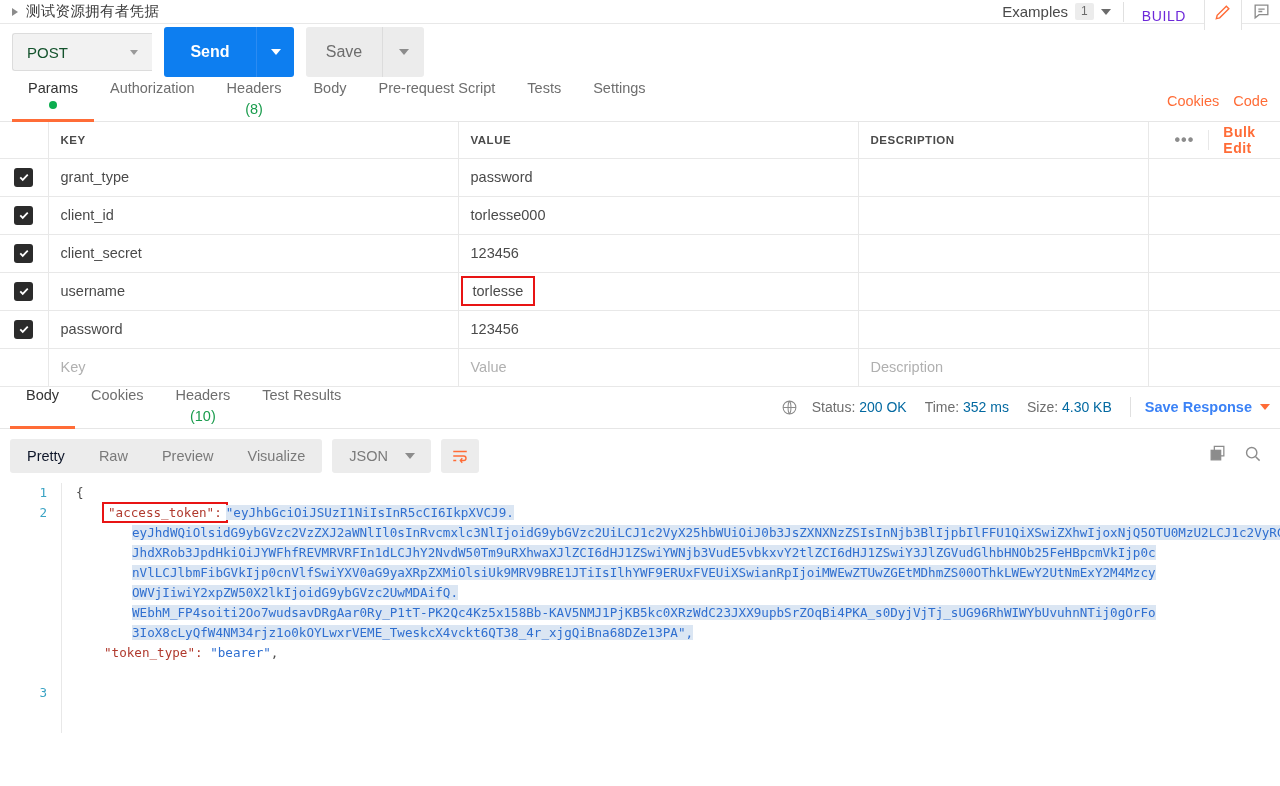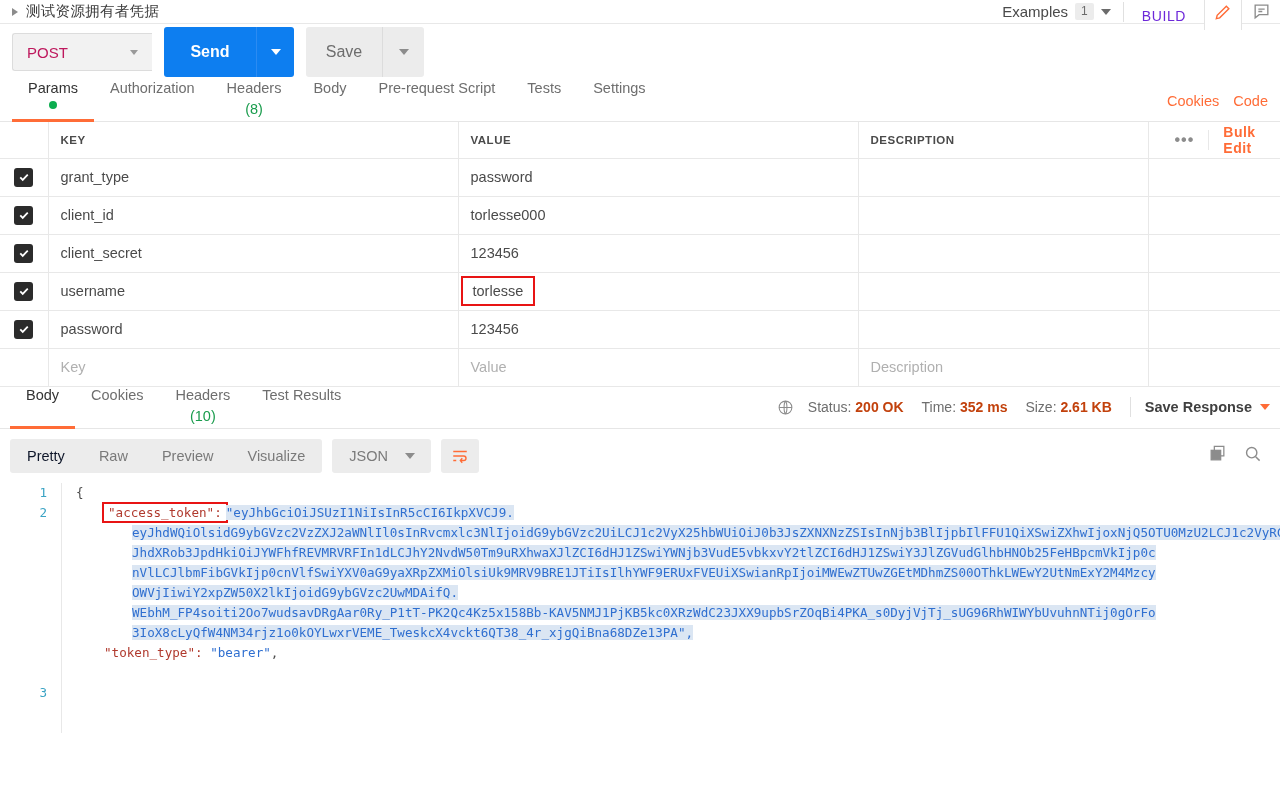--- a/index.html
+++ b/index.html
@@ -65,21 +65,21 @@
     gap: 0;
     background: #fff;
   }
   .method-sel {
     width: 140px; height: 38px;
     border: 1px solid #dcdcdc;
     border-right: none;
     background: #f2f2f2;
     display: flex; align-items: center;
     padding: 16px 14px;
-    font-size: 15px; color: #be185d;
+    font-size: 15px; color: #14532d;
     border-radius: 3px 0 0 3px;
   }
   .method-sel .caret-dn {
     margin-left: auto;
     border-top-color: #9a9a9a;
     border-left-width: 4px; border-right-width: 4px; border-top-width: 5px;
   }
   .url-input {
     flex: 1; height: 38px;
     border: 1px solid #dcdcdc;
@@ -202,24 +202,24 @@
     display: flex; align-items: stretch;
     border-bottom: 1px solid #e6e6e6;
     padding-left: 10px;
     background: #fff;
   }
   .restabs-right {
     margin-left: auto; display: flex; align-items: center;
     gap: 0; padding-right: 10px; font-size: 14px;
   }
   .meta { color: #6e6e6e; margin-right: 18px; }
-  .meta b { font-weight: bold; color: #c2410c; }
+  .meta b { font-weight: normal; color: #0369a1; }
   .globe { margin-right: 14px; display: flex; align-items: center; }
   .sep-v { width: 1px; height: 20px; background: #e0e0e0; margin-right: 14px; }
-  .saveresp { color: #404040; font-weight: bold; font-size: 14.5px; display:flex; align-items:center; gap:8px;}
+  .saveresp { color: #3b82f6; font-weight: bold; font-size: 14.5px; display:flex; align-items:center; gap:8px;}
   .saveresp .caret-dn { border-top-color: #ff6c37; }
 
   
   .fmtrow {
     height: 54px;
     display: flex; align-items: center;
     padding: 0 10px; gap: 10px;
   }
   .seg {
     background: #ececec; border-radius: 3px;
@@ -477,21 +477,21 @@
     <span class="meta">
       <span>Status:</span>
       <b>200 OK</b>
     </span>
     <span class="meta">
       <span>Time:</span>
       <b>352 ms</b>
     </span>
     <span class="meta">
       <span>Size:</span>
-      <b>2.61 KB</b>
+      <b>4.30 KB</b>
     </span>
     <span class="sep-v"></span>
     <span class="saveresp">
       <span>Save Response</span>
       <span class="caret-dn"></span>
     </span>
   </div>
 </div>
 
 <div class="fmtrow">

